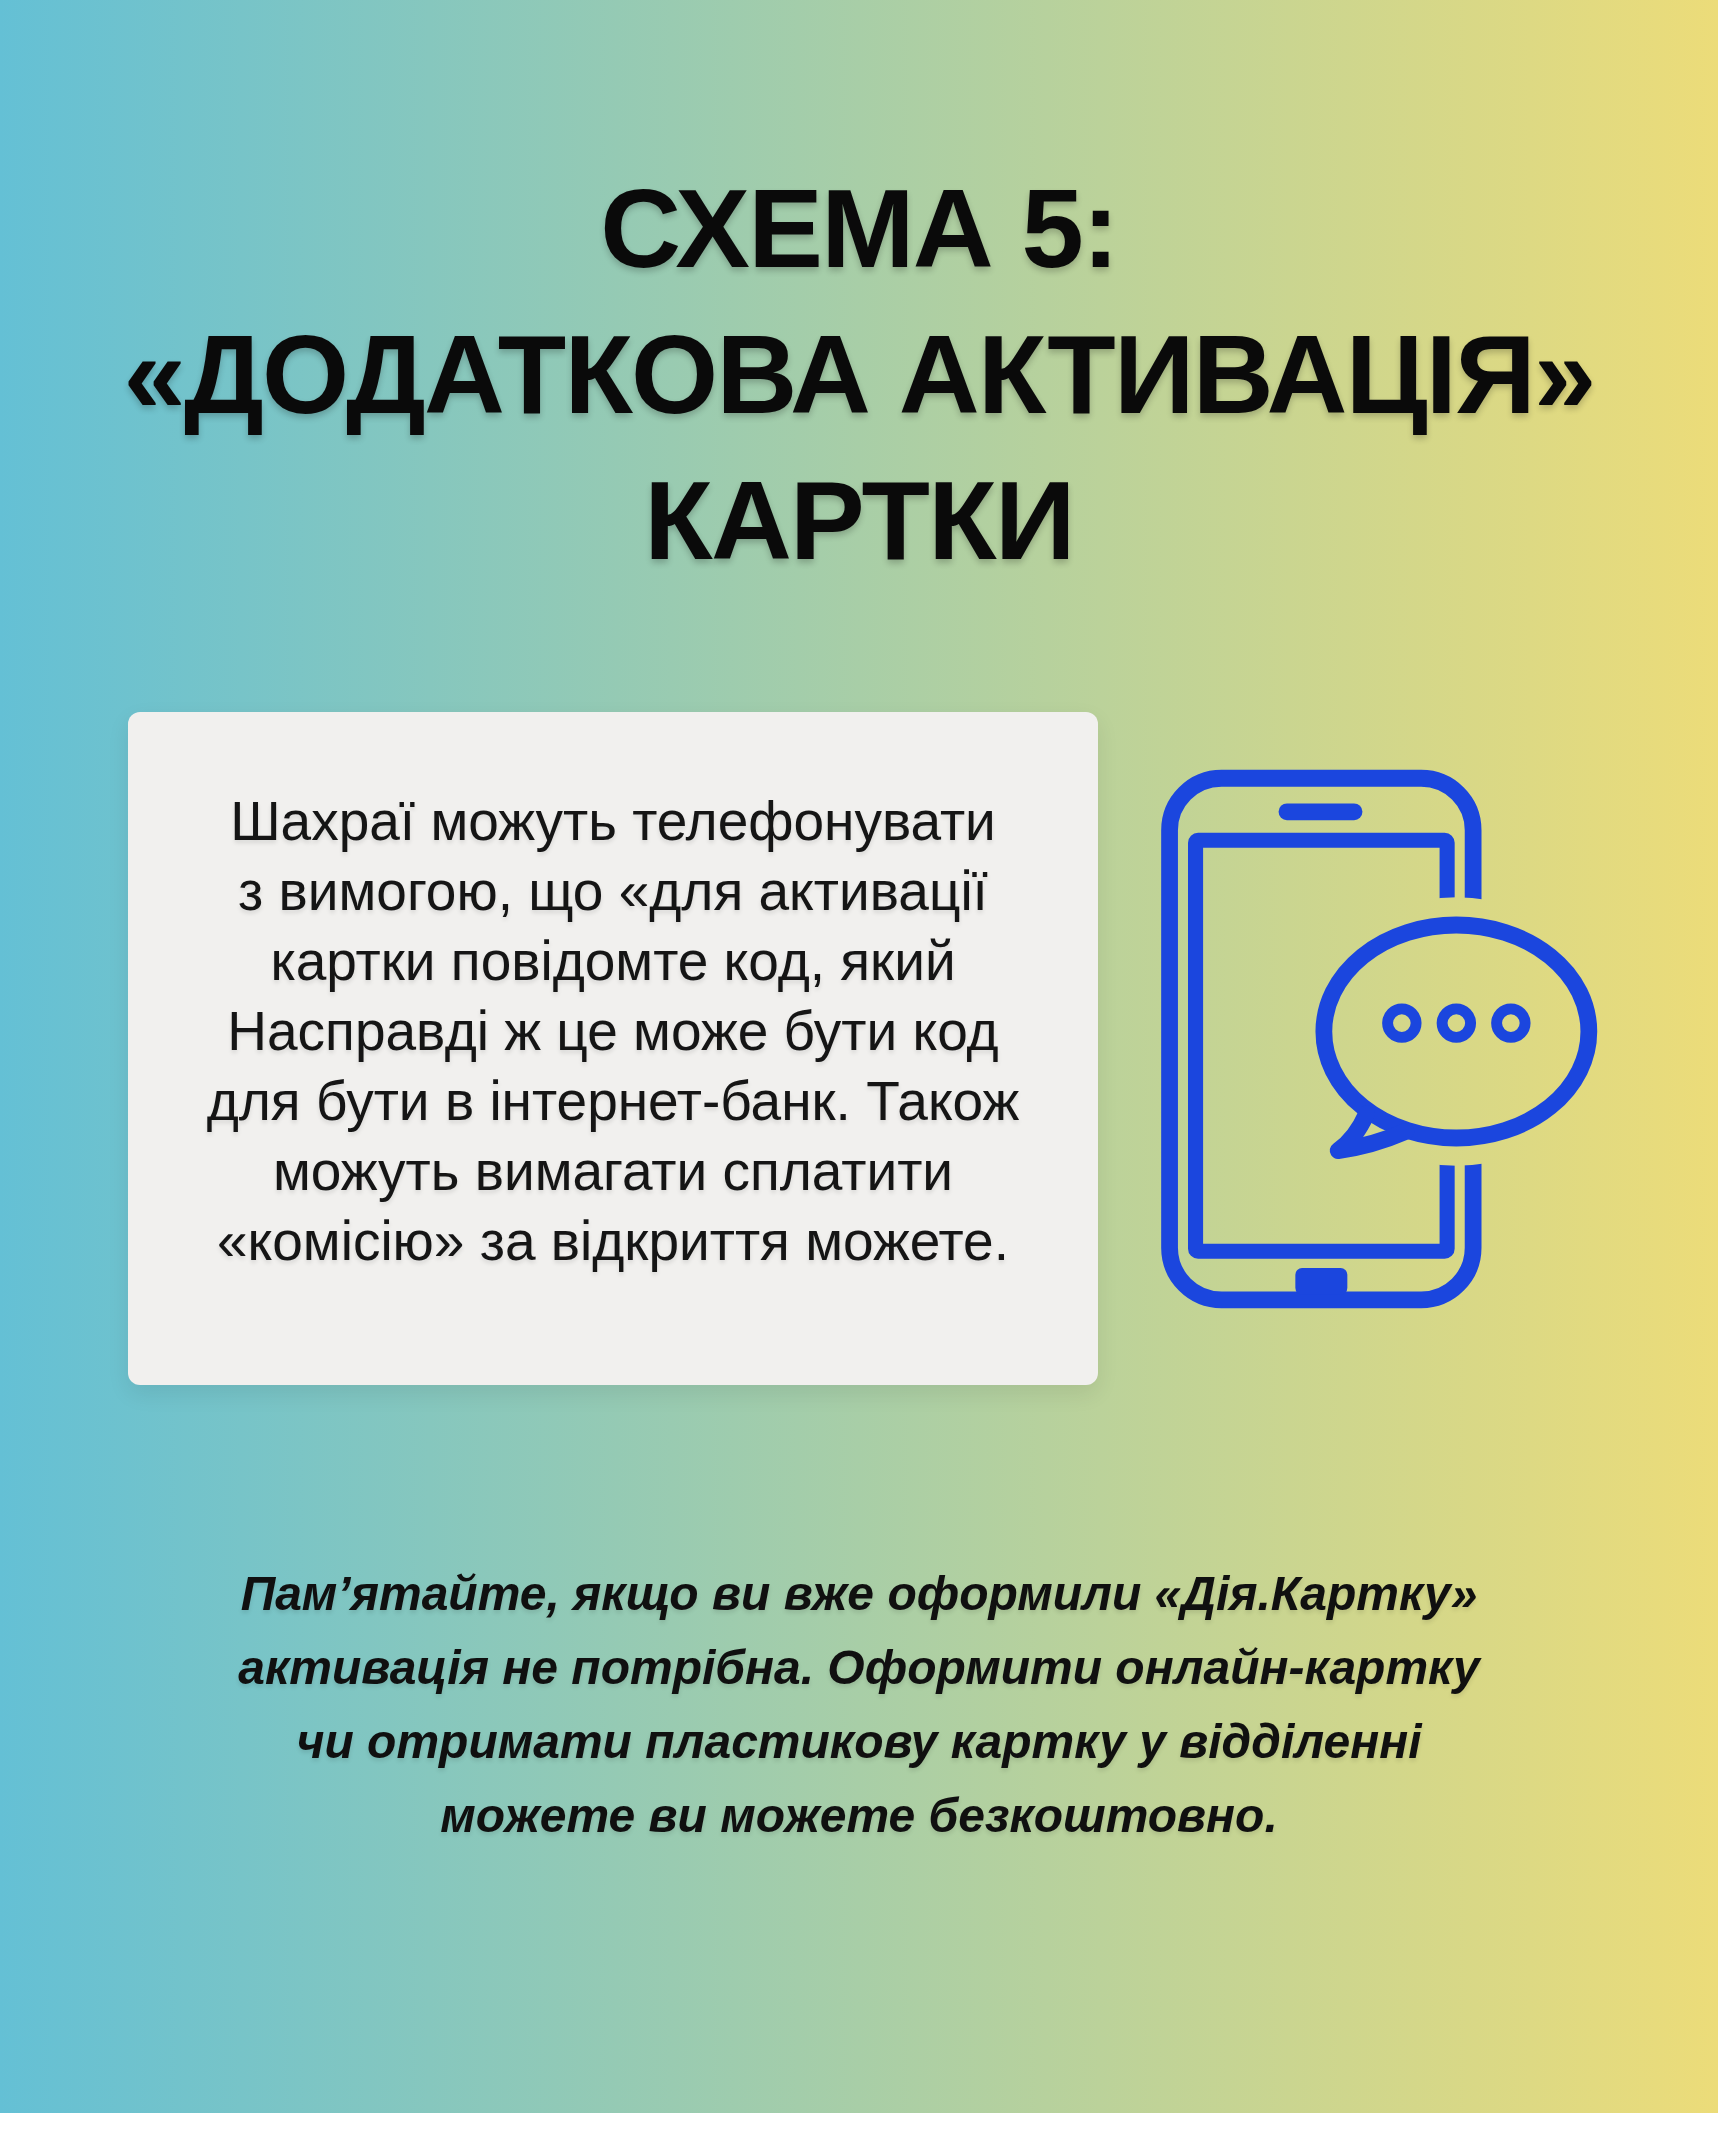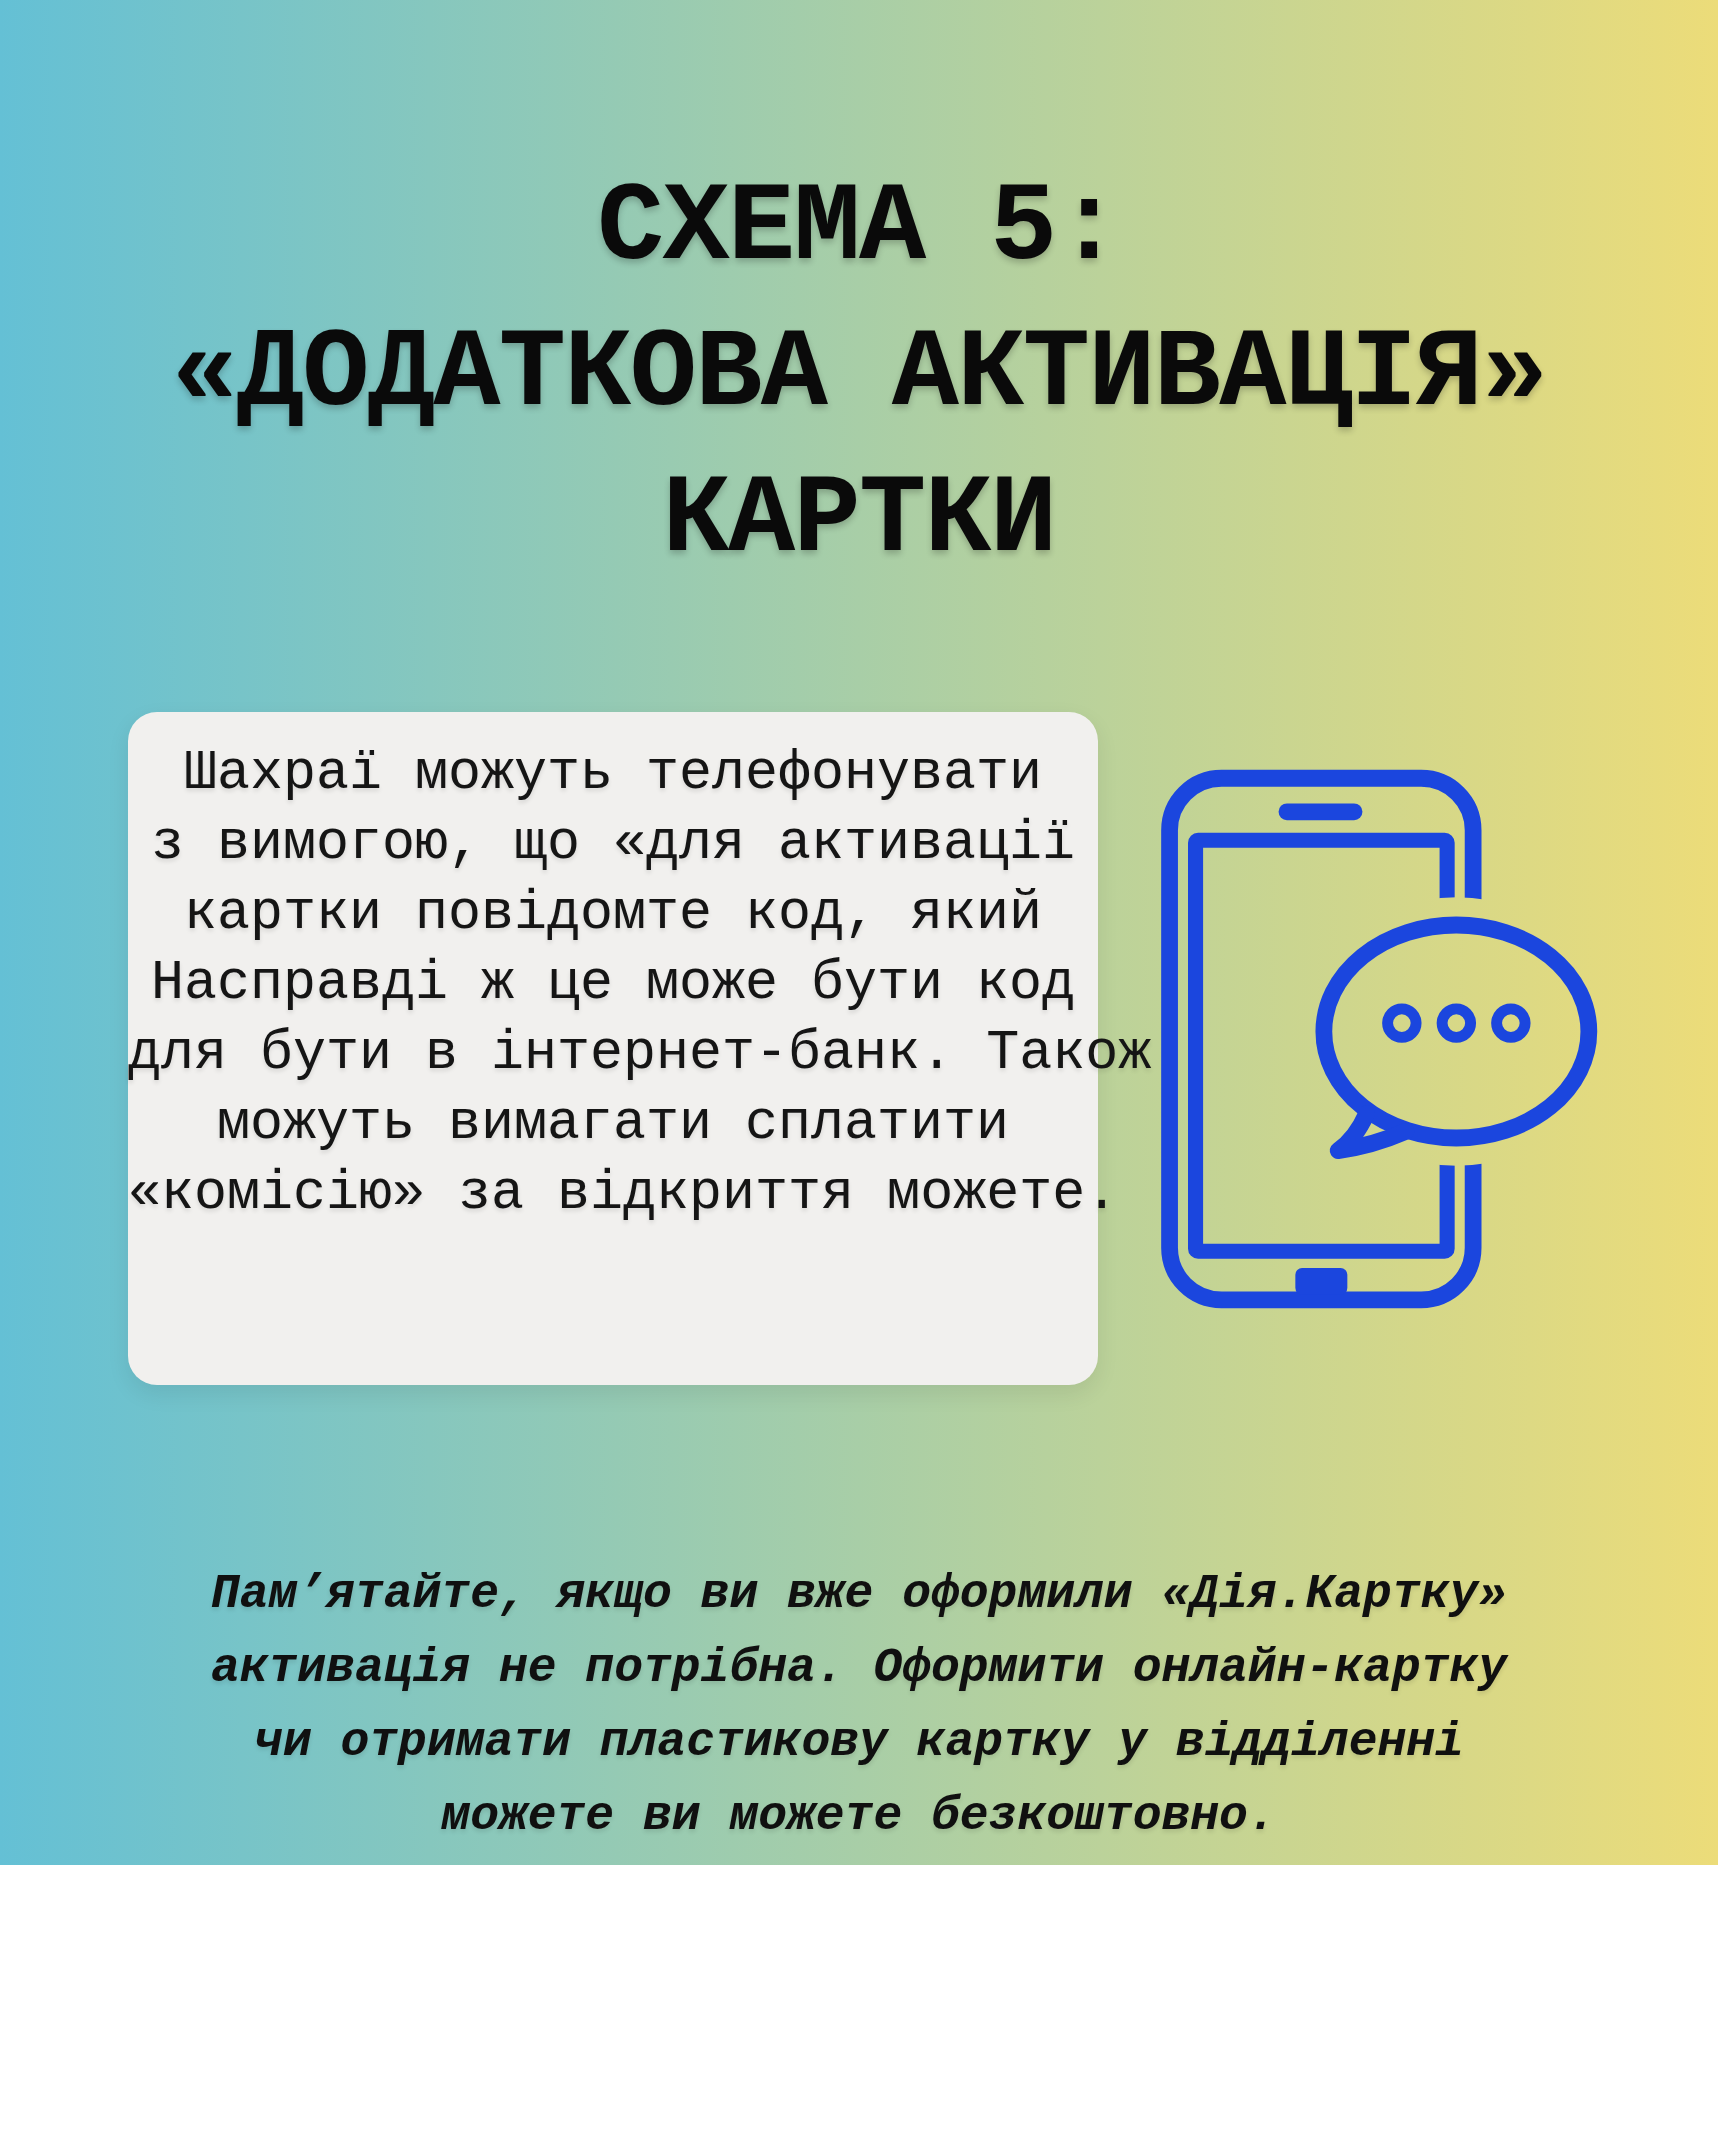--- a/index.html
+++ b/index.html
@@ -1,32 +1,32 @@
 <!DOCTYPE html>
 <html style="--bg-start: #64c0d5; --bg-end: #ecdc79; --accent: #1b46de; --card-bg: #f1f0ee;font-size:13.4px"><head>
 <meta charset="utf-8">
 <style>
   html,body{margin:0;padding:0;}
   .page{
-    position:relative;width:1718px;height:1865px;overflow:hidden;
+    position:relative;width:1718px;height:2113px;overflow:hidden;
     background:linear-gradient(90deg,var(--bg-start,#64c0d5) 0%,var(--bg-end,#ecdc79) 100%);
-    font-family:Liberation Mono, monospace;
+    font-family:Liberation Sans, sans-serif;
   }
   .title{
     position:absolute;top:156px;left:0;width:100%;margin:0;
     text-align:center;font-size:112px;line-height:146px;font-weight:700;
     letter-spacing:-1.7px;color:#0a0a0a;
     text-shadow:0 4.2px 6.7px rgba(0,0,0,0.20);
   }
   .tline{display:block;white-space:nowrap;}
   .card{
     position:absolute;left:128px;top:712px;width:970px;height:673px;
-    border-radius:29px;background:var(--card-bg,#f1f0ee);
+    border-radius:12px;background:var(--card-bg,#f1f0ee);
     box-shadow:0 8.4px 22px rgba(0,0,0,0.08);
-    box-sizing:border-box;padding-top:27px;text-align:center;
+    box-sizing:border-box;padding-top:74px;text-align:center;
   }
   .cline{
     margin:0;font-size:55px;line-height:70px;color:#151515;
     white-space:nowrap;text-shadow:0 2.5px 4.2px rgba(0,0,0,0.10);
   }
   .phone-wrap{
     position:absolute;left:1150px;top:738px;width:554px;height:587px;
     color:var(--accent,#1b46de);
   }
   .reminder{

